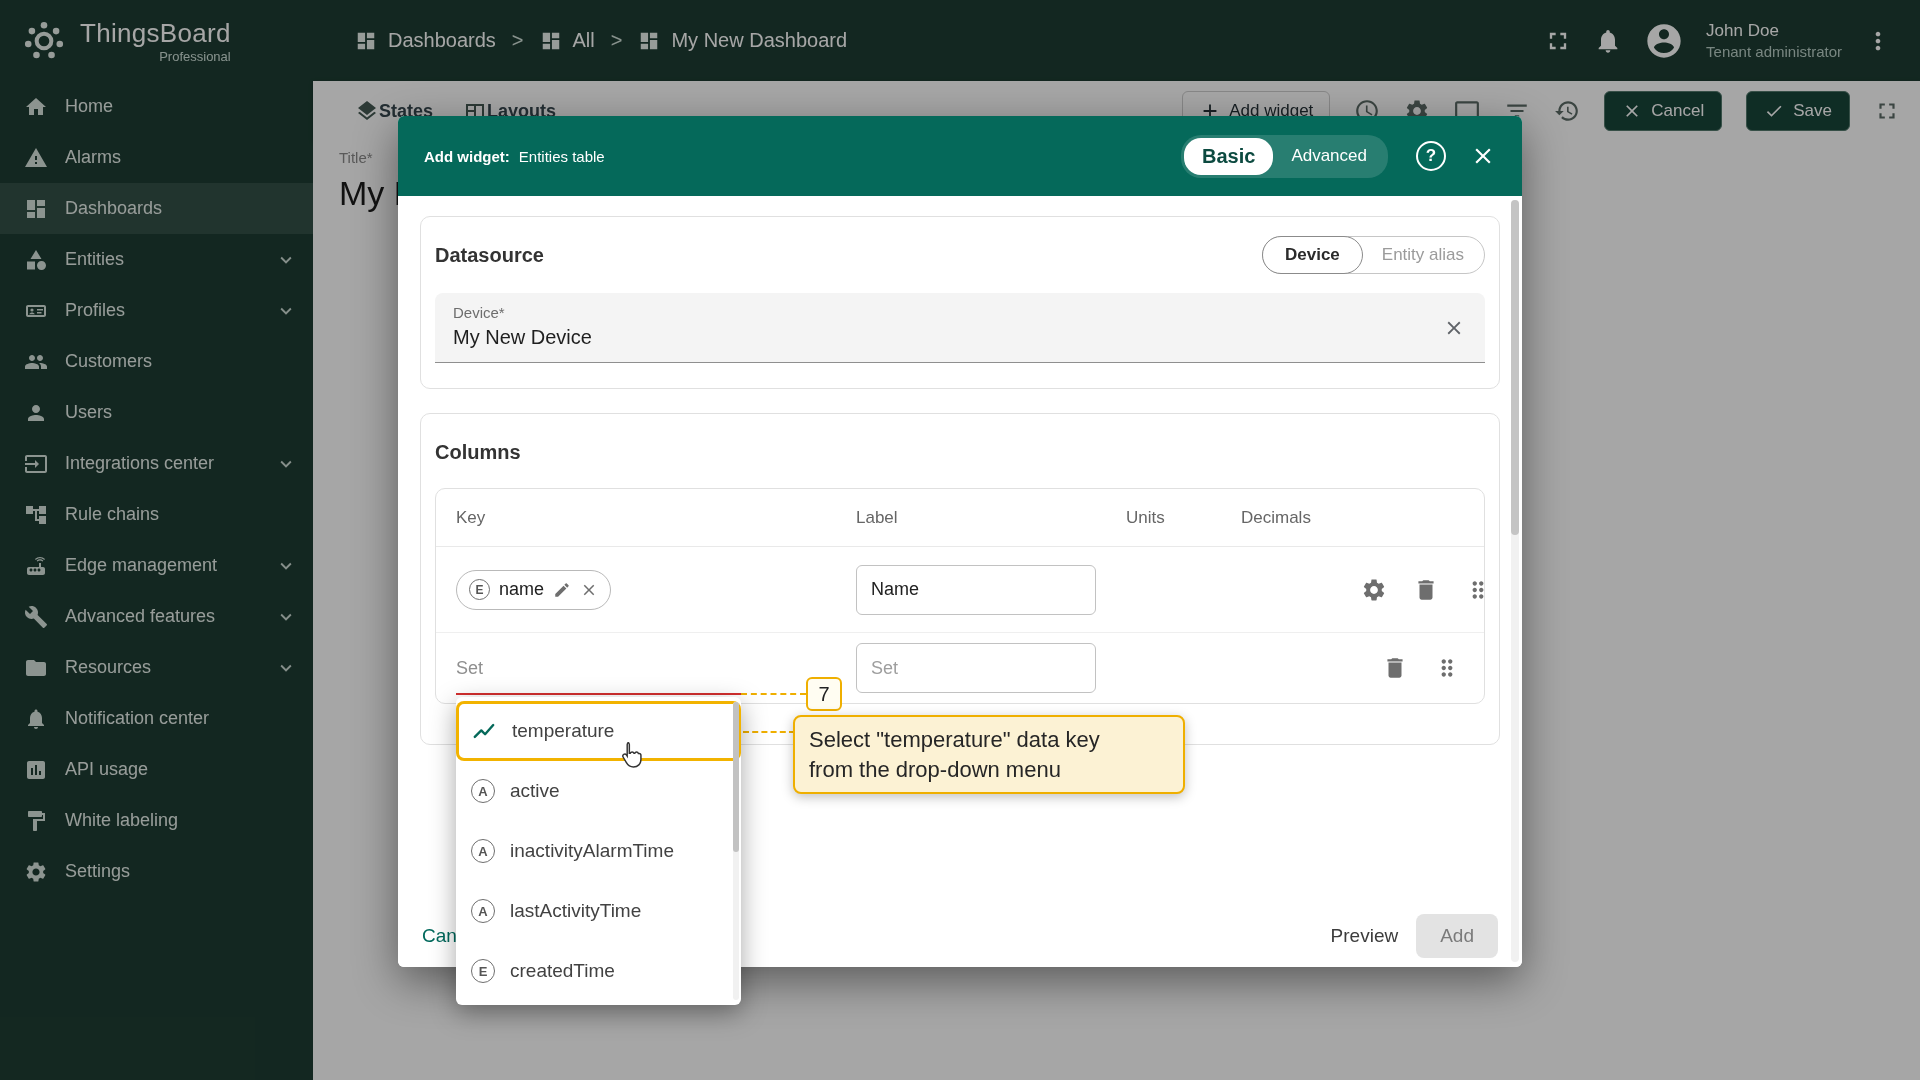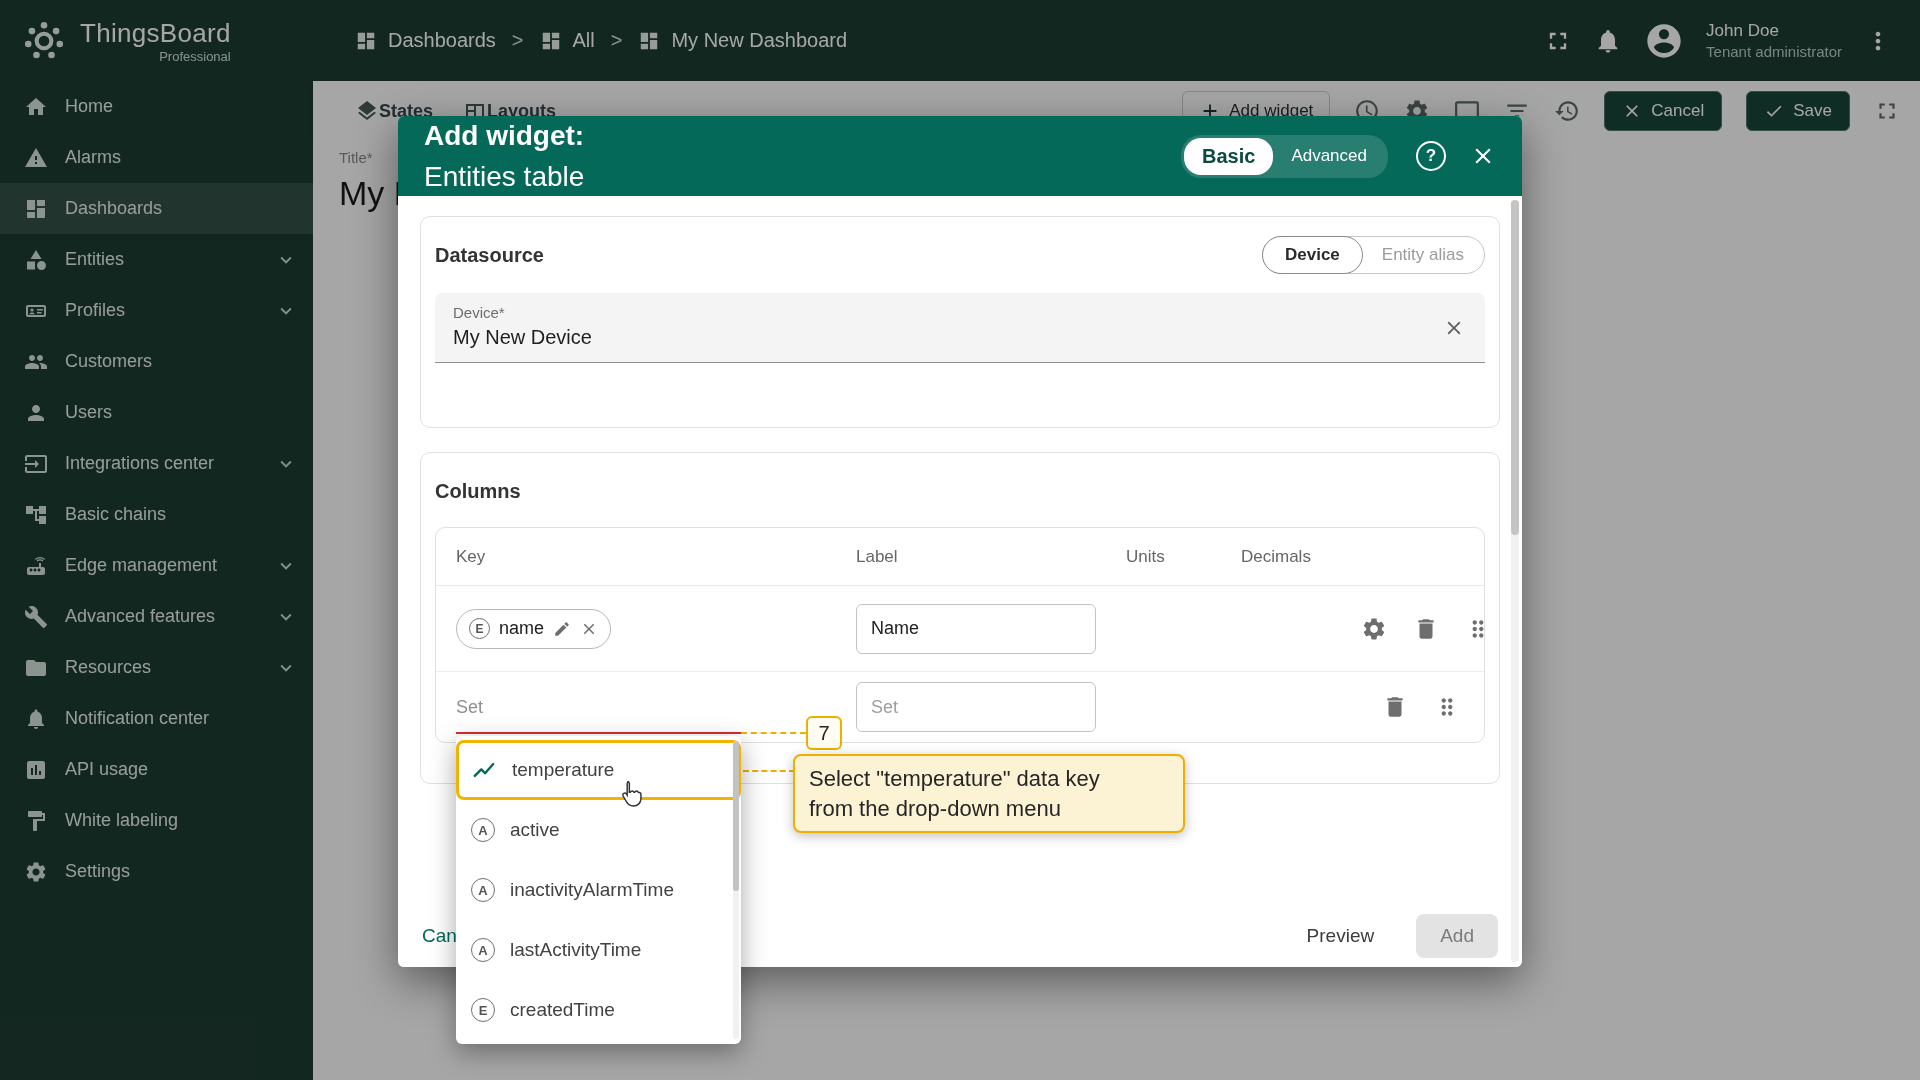--- a/index.html
+++ b/index.html
@@ -43,33 +43,33 @@
   .tool-ic { color:#5b6b66; cursor:pointer; }
   .dark-btn { background:#17453a; border:1px solid #547a6d; color:#fff; height:40px; border-radius:6px; padding:0 17px; display:flex; align-items:center; gap:9px; font-size:17px; cursor:pointer; font-family:inherit; }
   .page { flex:1; background:#fff; padding:8px 0 0 26px; }
   .title-label { font-size:15px; color:#8a8a8a; }
   .title-value { font-size:34px; color:#1c1c1c; margin-top:8px; white-space:nowrap; }
 
   
   .overlay { position:absolute; inset:0; background:rgba(0,0,0,.35); z-index:10; }
   .modal { position:absolute; left:398px; top:116px; width:1124px; height:851px; background:#fff; border-radius:6px; box-shadow:0 14px 44px rgba(0,0,0,.45); z-index:20; }
   .modal-header { height:80px; background:#05695a; border-radius:6px 6px 0 0; display:flex; align-items:center; padding:0 26px; color:#fff; }
-  .mh-title { font-size:28px; display:flex; gap:9px; align-items:baseline;flex-direction:column; }
+  .mh-title { font-size:15px; display:flex; gap:9px; align-items:baseline; }
   .mh-prefix { font-weight:bold; }
   .seg { margin-left:auto; background:rgba(255,255,255,.14); border-radius:20px; padding:3px; display:flex; align-items:center; }
   .seg-on { background:#fff; color:#0c4a40; border-radius:17px; padding:7px 18px; font-size:20px; font-weight:bold; cursor:pointer; }
   .seg-off { color:#fff; padding:7px 18px; font-size:17px; cursor:pointer; }
   .help-circ { width:30px; height:30px; border:2px solid #fff; border-radius:50%; display:flex; align-items:center; justify-content:center; font-size:17px; font-weight:bold; margin-left:28px; cursor:pointer; flex:none; }
   .mh-close { margin-left:24px; color:#fff; cursor:pointer; }
 
   .modal-body { position:relative; padding:20px 22px 0; height:709px; }
   .card { border:1px solid #e0e0e0; border-radius:10px; padding:18px 14px 20px; background:#fff; }
   .card-head { display:flex; align-items:center; min-height:40px; }
   .card-title { font-size:20px; color:#333; font-weight:bold; }
-  .card-ds { height:212px; }
+  .card-ds { height:173px; }
   .card-cols { margin-top:24px; padding-bottom:40px; }
   .card-partial { margin-top:22px; height:120px; overflow:hidden; }
 
   .toggle { margin-left:auto; display:flex; border:1px solid #c6c6c6; border-radius:21px; align-items:stretch; }
   .toggle-on { background:#fff; border:1px solid #8b8b8b; margin:-1px; border-radius:21px; padding:8px 22px; font-size:17px; color:#2b2b2b; font-weight:bold; cursor:pointer; }
   .toggle-off { padding:8px 20px; font-size:17px; color:#9b9b9b; display:flex; align-items:center; cursor:pointer; }
 
   .filled-field { margin-top:18px; background:#f4f4f4; border-bottom:1px solid #8f8f8f; border-radius:8px 8px 0 0; padding:11px 18px 13px; position:relative; }
   .ff-label { font-size:15px; color:#6d6d6d; }
   .ff-value { font-size:20px; color:#1f1f1f; margin-top:5px; }
@@ -109,21 +109,21 @@
   .dd-scroll { position:absolute; right:2px; top:5px; bottom:5px; width:6px; background:#f1f1f1; border-radius:3px; }
   .dd-thumb { position:absolute; top:0; left:0; width:6px; height:150px; background:#c2c2c2; border-radius:3px; }
   .hand-cursor { position:absolute; left:158px; top:42px; width:32px; height:32px; z-index:40; }
 
   .c3-row { display:flex; align-items:flex-end; gap:12px; margin-top:16px; padding-right:18px; }
   .c3-line { flex:1; height:30px; border-bottom:1px solid #bdbdbd; }
   .c3-box { width:38px; height:38px; border:1px solid #c4c4c4; border-radius:6px; flex:none; cursor:pointer; }
 
   .modal-footer { position:absolute; left:0; right:0; bottom:0; height:62px; display:flex; align-items:center; padding:0 24px; background:#fff; border-radius:0 0 6px 6px; z-index:5; }
   .link-btn { color:#00695c; font-size:19px; cursor:pointer; white-space:nowrap; }
-  .footer-right { margin-left:auto; display:flex; align-items:center; gap:28px; }
+  .footer-right { margin-left:auto; display:flex; align-items:center; gap:4px; }
   .flat-btn { font-size:19px; color:#3c3c3c; padding:10px 14px; cursor:pointer; }
   .add-btn { background:#e3e3e3; color:#7a7a7a; font-size:19px; padding:11px 24px; border-radius:8px; cursor:pointer; }
 
   .modal-scroll { position:absolute; right:3px; top:84px; bottom:5px; width:8px; background:#f1f1f1; border-radius:4px; z-index:25; }
   .modal-thumb { position:absolute; top:0; left:0; width:8px; height:335px; background:#c4c4c4; border-radius:4px; }
 </style>
 </head>
 <body>
 
 <svg width="0" height="0" style="position:absolute">
@@ -325,21 +325,21 @@
     <span class="nav-label">Integrations center</span>
 
     <svg class="ic chev">
             <use href="#i-chev"></use>
           </svg>
   </div>
   <div class="nav-item">
     <svg class="ic">
             <use href="#i-tree"></use>
           </svg>
-    <span class="nav-label">Basic chains</span>
+    <span class="nav-label">Rule chains</span>
 
   </div>
   <div class="nav-item">
     <svg class="ic">
             <use href="#i-router"></use>
           </svg>
     <span class="nav-label">Edge management</span>
 
     <svg class="ic chev">
             <use href="#i-chev"></use>

